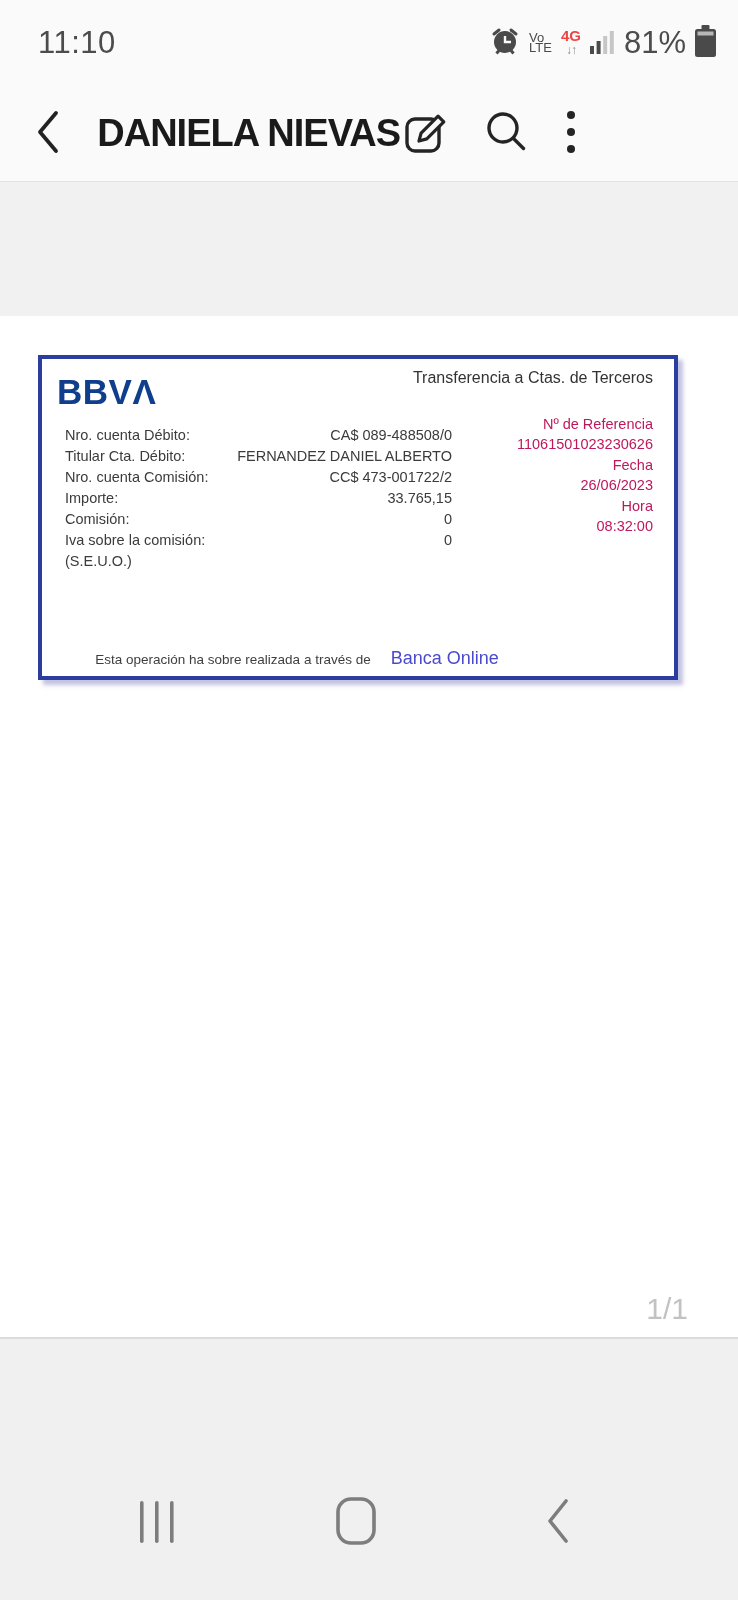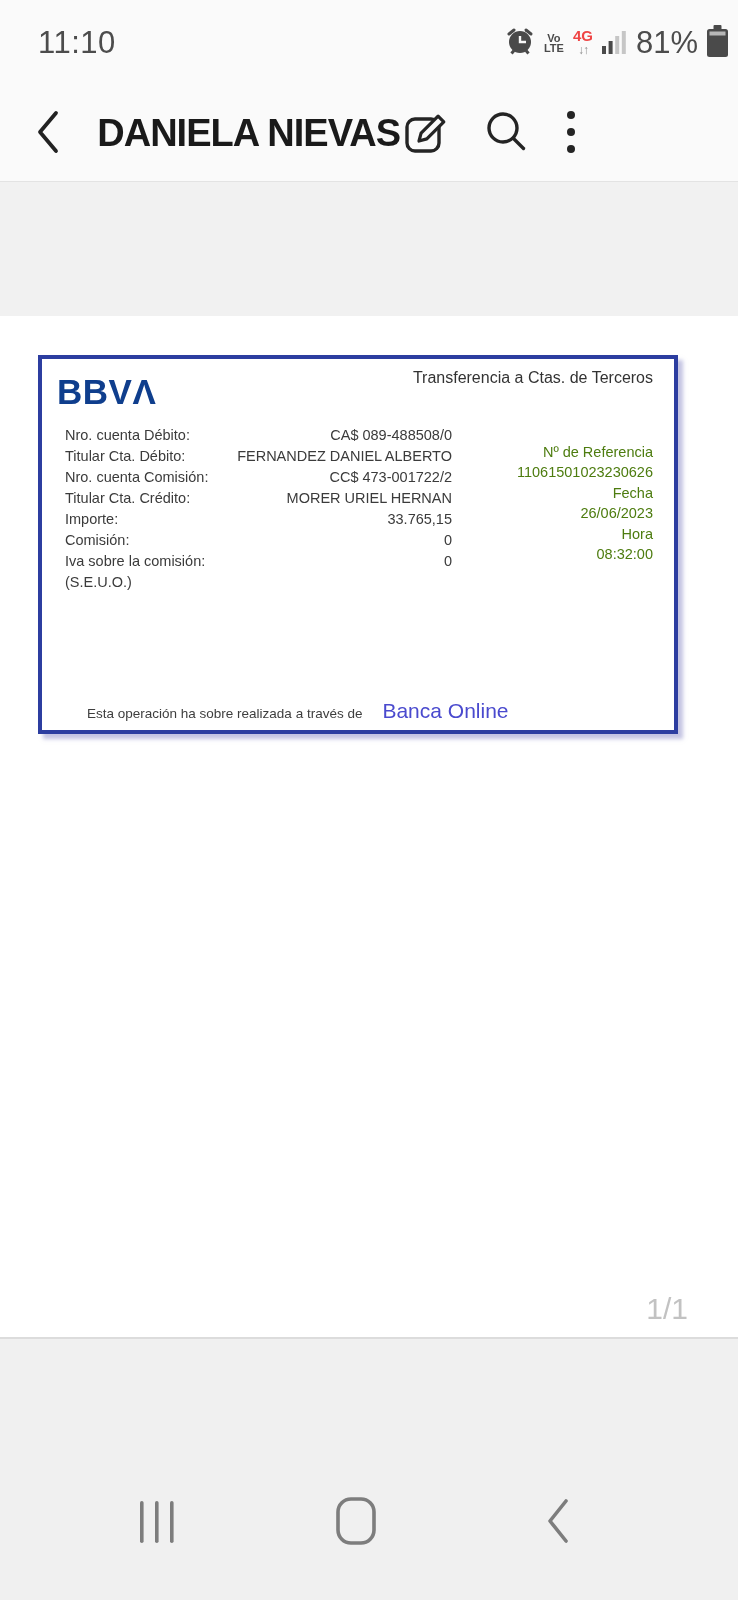--- a/index.html
+++ b/index.html
@@ -5,64 +5,64 @@
   * { margin:0; padding:0; box-sizing:border-box; }
   html,body { width:738px; height:1600px; }
   body { font-family:"Liberation Sans", sans-serif; background:#ffffff; }
 
   .screen { position:relative; width:738px; height:1600px; overflow:hidden; background:#ffffff; }
 
   
   .top-section { position:absolute; left:0; top:0; width:738px; height:181px; background:#fafafa; }
 
   .status-bar { position:absolute; left:0; top:0; width:738px; height:85px;
-                display:flex; align-items:center; padding:0 10px 0 38px; }
+                display:flex; align-items:center; padding:0 22px 0 38px; }
   .status-time { font-size:31px; color:#4c4c4c; letter-spacing:0.5px; }
   .status-right { margin-left:auto; display:flex; align-items:center; gap:9px; }
-  .volte { font-size:11px; font-weight:bold; line-height:10px; color:#4a4a4a; text-align:center; }
+  .volte { font-size:13px; font-weight:normal; line-height:10px; color:#4a4a4a; text-align:left; }
   .netblock { text-align:center; line-height:14px; }
   .net-label { font-size:15px; font-weight:bold; color:#ef4444; display:block; }
   .net-arrows { font-size:12px; color:#8d8d8d; display:block; letter-spacing:-1px; }
   .batt-pct { font-size:31px; color:#4c4c4c;text-align:right; }
 
   .app-header { position:absolute; left:0; top:85px; width:648px; height:96px;
                 display:flex; align-items:center; padding:0 66px 0 32px; }
   .icon-btn { background:none; border:none; padding:0; display:flex; align-items:center;
               justify-content:center; cursor:pointer; }
   .page-title { font-size:38px; font-weight:700; color:#1a1a1a; letter-spacing:-1px;
                 margin-left:34px; white-space:nowrap; flex:1; }
   .header-actions { display:flex; align-items:center; gap:28px; }
 
   
   .gray-band { position:absolute; left:0; top:181px; width:738px; height:135px;
                background:#f1f1f1; border-top:1px solid #e3e3e3; }
 
   
   .page-area { position:absolute; left:0; top:316px; width:738px; height:1021px; background:#ffffff; }
 
-  .receipt { position:absolute; left:38px; top:39px; width:640px; height:379px;
+  .receipt { position:absolute; left:38px; top:39px; width:640px; height:325px;
              background:#ffffff; border:4px solid #2c3da0;
              box-shadow:5px 5px 4px rgba(146,146,203,0.55); }
   .bbva-logo { position:absolute; left:15px; top:13px; font-size:35px; font-weight:700;
                color:#0f3e8d; letter-spacing:0.5px; }
   .doc-title { position:absolute; right:21px; top:10px; font-size:16px; color:#333333; }
 
   .rows { position:absolute; left:23px; top:66px; width:387px; }
   .row { display:flex; justify-content:space-between; line-height:21px;
          font-size:14.5px; color:#3b3b3b; }
   .row .lbl { text-align:left; }
   .row .val { text-align:right; }
 
-  .meta { position:absolute; right:21px; top:84px; text-align:right;
-          font-size:14.5px; color:#4d7c0f; line-height:19.5px; }
+  .meta { position:absolute; right:21px; top:56px; text-align:right;
+          font-size:14.5px; color:#be185d; line-height:19.5px; }
   .meta-group { margin-bottom:2px; }
 
   .receipt-footer { position:absolute; left:45px; bottom:7px; width:420px; text-align:center;
                     font-size:13.5px; color:#3e3e3e; white-space:nowrap; }
-  .banca-link { font-size:21px; color:#4a4ace; margin-left:20px; }
+  .banca-link { font-size:18px; color:#4a4ace; margin-left:20px; }
 
   .page-indicator { position:absolute; right:50px; top:976px; font-size:30px; color:#c2c2c2; }
 
   .page-divider { position:absolute; left:0; top:1337px; width:738px; height:2px; background:#dcdcdc; }
 
   
   .bottom-area { position:absolute; left:0; top:1339px; width:738px; height:261px; background:#f0f0f0; }
   .nav-btn { position:absolute; background:none; border:none; padding:0; cursor:pointer;
              display:flex; align-items:center; justify-content:center; }
   .nav-recents { left:133px; top:160px; width:48px; height:48px; }
@@ -170,24 +170,20 @@
         </div>
         <div class="row">
           <span class="lbl">Titular Cta. Débito:</span>
           <span class="val">FERNANDEZ DANIEL ALBERTO</span>
         </div>
         <div class="row">
           <span class="lbl">Nro. cuenta Comisión:</span>
           <span class="val">CC$ 473-001722/2</span>
         </div>
         <div class="row">
-          <span class="lbl">Titular Cta. Crédito:</span>
-          <span class="val">MORER URIEL HERNAN</span>
-        </div>
-        <div class="row">
           <span class="lbl">Importe:</span>
           <span class="val">33.765,15</span>
         </div>
         <div class="row">
           <span class="lbl">Comisión:</span>
           <span class="val">0</span>
         </div>
         <div class="row">
           <span class="lbl">Iva sobre la comisión:</span>
           <span class="val">0</span>

